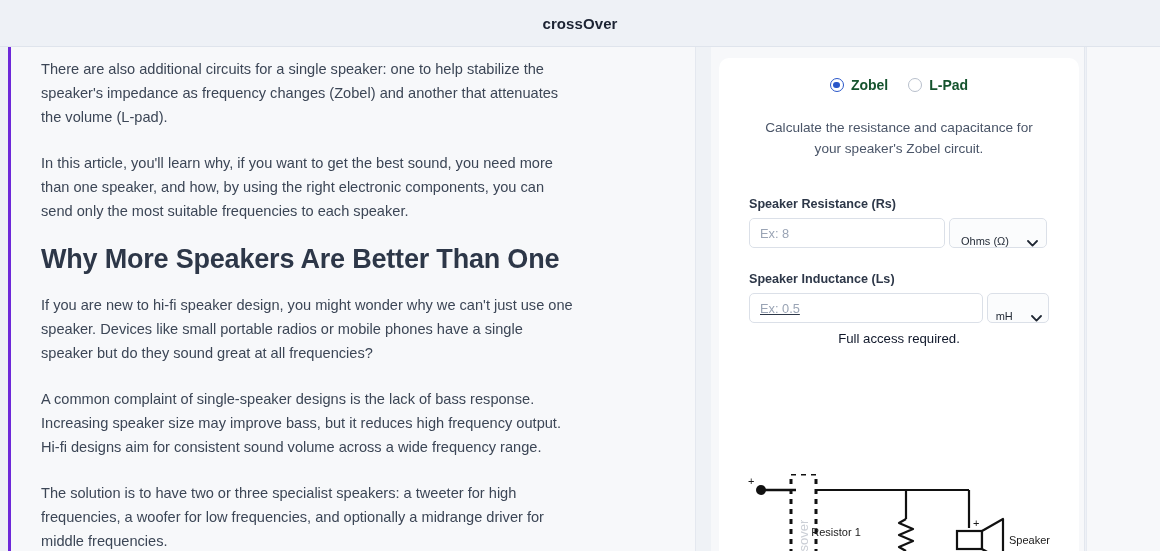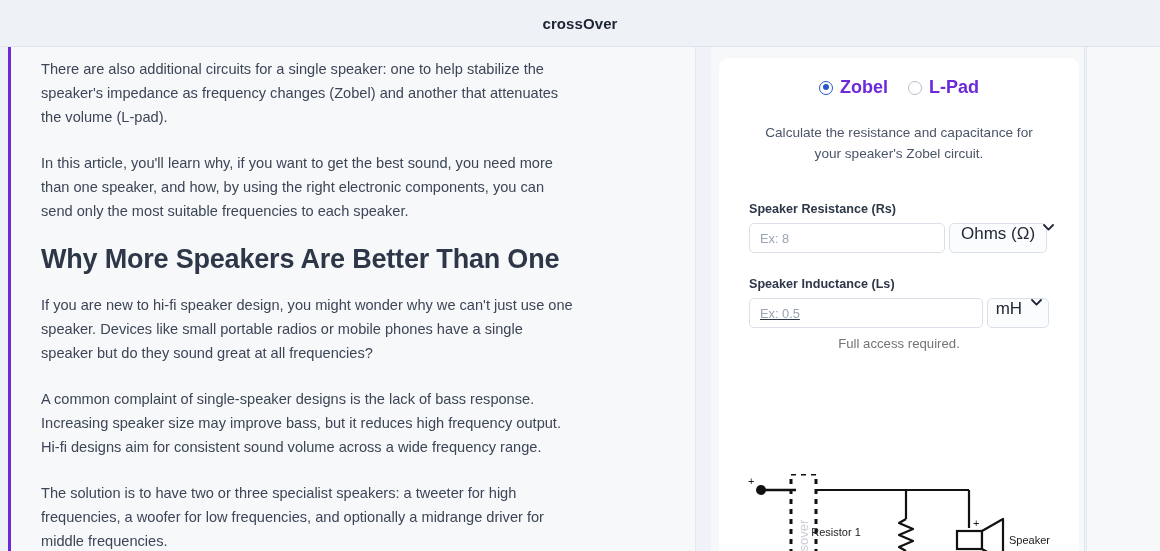--- a/index.html
+++ b/index.html
@@ -122,23 +122,23 @@
   }
   .radio-dot.on::after {
     content: "";
     position: absolute;
     left: 2.6px; top: 2.6px;
     width: 6.4px; height: 6.4px;
     border-radius: 50%;
     background: #2a57c9;
   }
   .radio-label {
-    font-size: 18px;
-    font-weight: bold;
-    color: #6d28d9;
+    font-size: 14px;
+    font-weight: bold;
+    color: #14532d;
   }
   .calc-desc {
     margin: 24px auto 0 auto;
     width: 290px;
     text-align: center;
     font-size: 13.6px;
     line-height: 21px;
     color: #4a5568;
   }
 
@@ -166,37 +166,37 @@
   }
   .text-input::placeholder { color: #9aa4b5; }
   .input-rs { width: 196px; }
   .input-ls { width: 241px; text-decoration: underline; }
 
   .unit-select {
     height: 30px;
     border: 1px solid #dbe0e8;
     border-radius: 5px;
     background: #fbfcfd;
-    display: flex; align-items: flex-start; justify-content: space-between;
+    display: flex; align-items: flex-end; justify-content: space-between;
     gap: 8px;
     padding: 0 8px 0 11px;
-    font-size: 17px;
+    font-size: 11px;
     color: #1f2733;
     cursor: pointer;
     white-space: nowrap;
   }
   .sel-ohms { width: 98px; }
   .sel-mh   { width: 64px; padding: 0 6px 0 8px; }
   .chev { flex: none; display: block; }
 
   .notice {
     margin-top: 8px;
     text-align: center;
     font-size: 13.2px;
-    color: #737373;
+    color: #0f172a;
   }
 
   .circuit-wrap {
     position: absolute;
     left: 0; top: 416px;
     width: 360px; height: 104px;
     overflow: hidden;
   }
   .circuit-svg { position: absolute; left: 22px; top: 0; }
   .vlabel {

